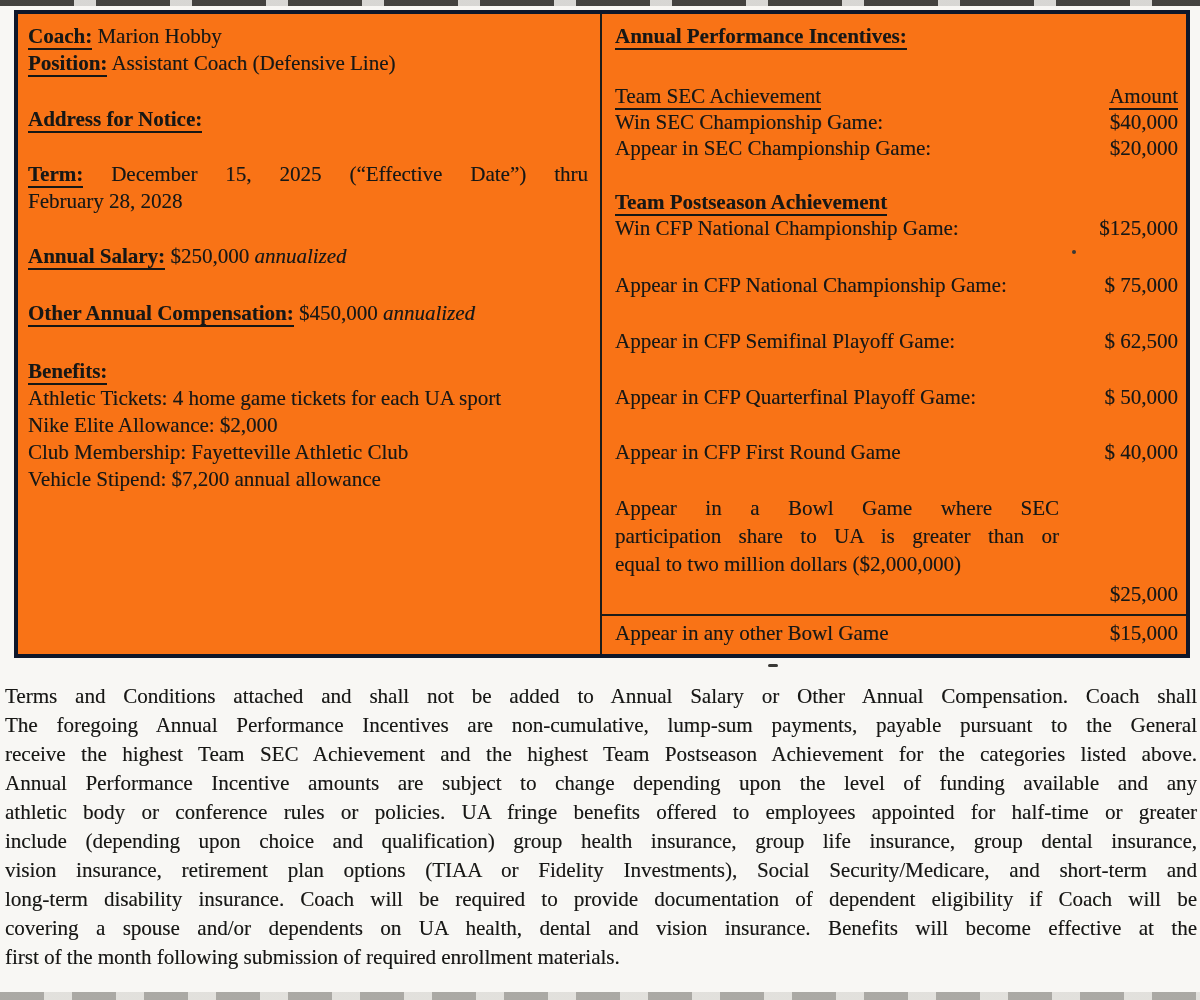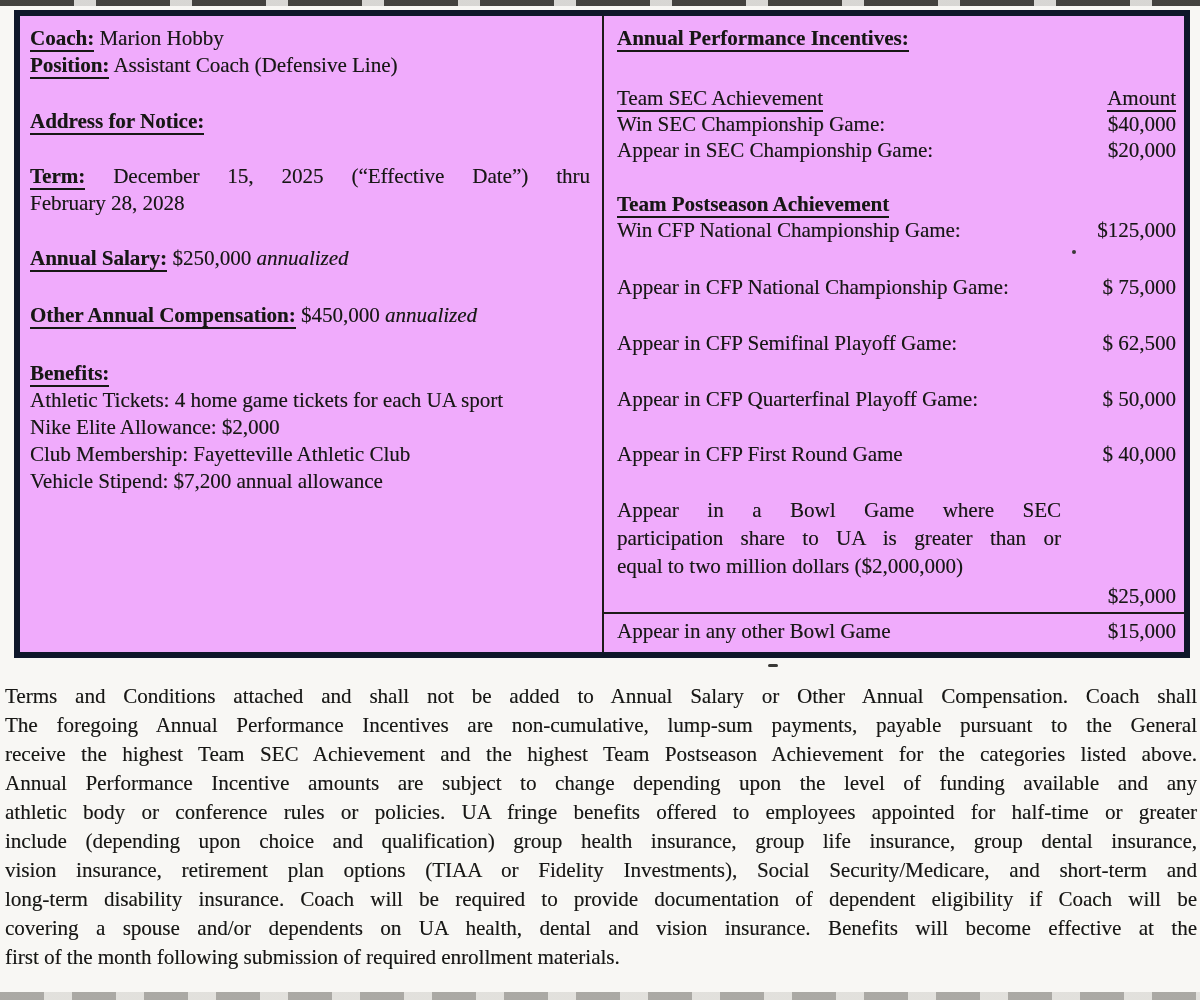--- a/index.html
+++ b/index.html
@@ -14,22 +14,22 @@
     background:repeating-linear-gradient(90deg,#2b2a27 0px,#2b2a27 74px,rgba(43,42,39,.18) 74px,rgba(43,42,39,.18) 96px);
     opacity:.88;
   }
   .scanline-bottom{
     position:absolute;left:0;top:992px;width:1200px;height:8px;
     background:repeating-linear-gradient(90deg,rgba(110,108,102,.75) 0 44px,rgba(150,148,140,.3) 44px 72px);
     opacity:.75;
   }
   .contract{
     position:absolute;left:14px;top:10px;width:1176px;height:648px;
-    border:6px solid #0f172a;box-sizing:border-box;display:flex;
-    background:#f0abfc;
+    border:4px solid #0f172a;box-sizing:border-box;display:flex;
+    background:#f97316;
     text-shadow:0.3px 0.3px 0.5px rgba(40,40,38,.45);
   }
   .cell-left{
     width:584px;box-sizing:border-box;border-right:2px solid #1d1c19;
     padding:9px 12px 0 10px;font-size:21px;line-height:27px;
   }
   .cell-right{
     flex:1;display:flex;flex-direction:column;box-sizing:border-box;
     padding:9px 8px 0 13px;font-size:21px;line-height:26px;
   }

